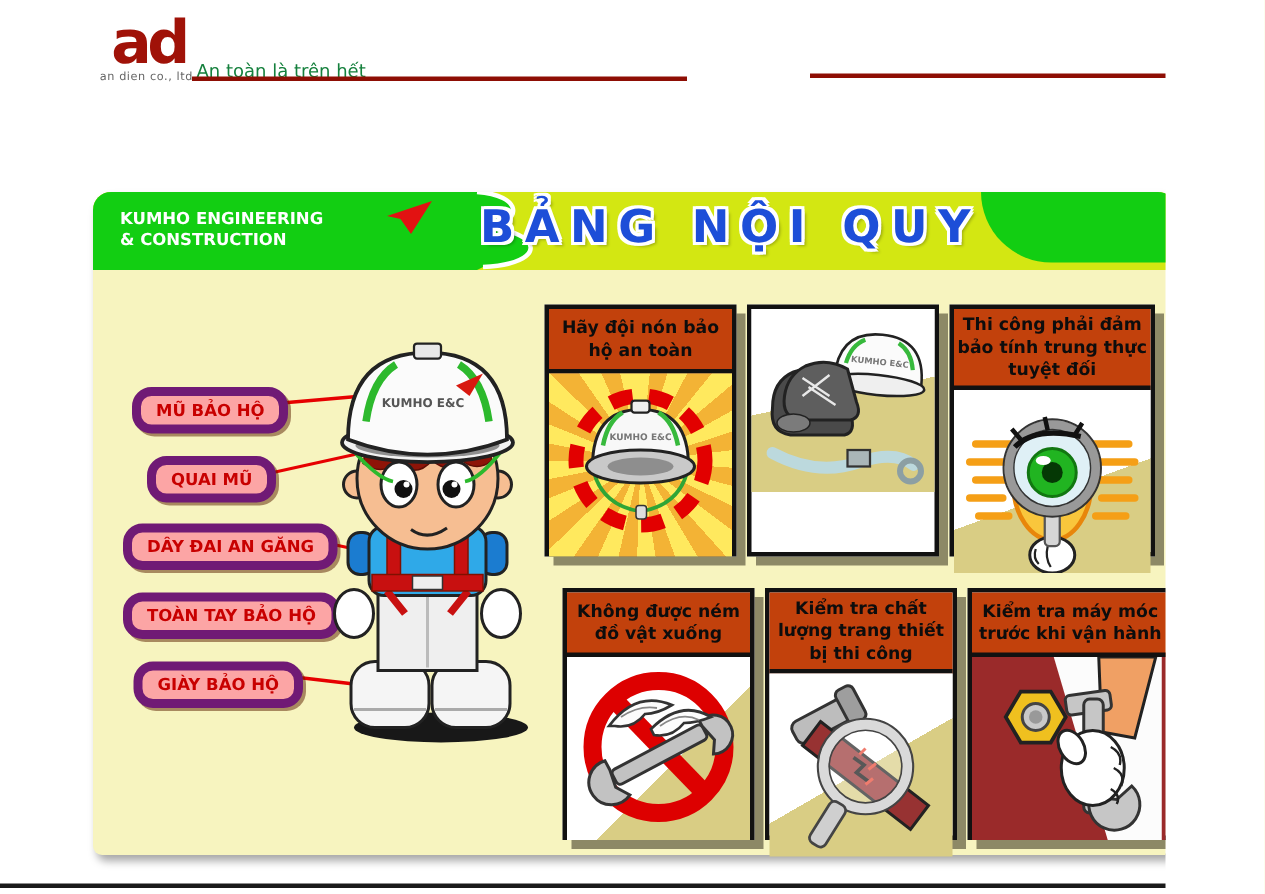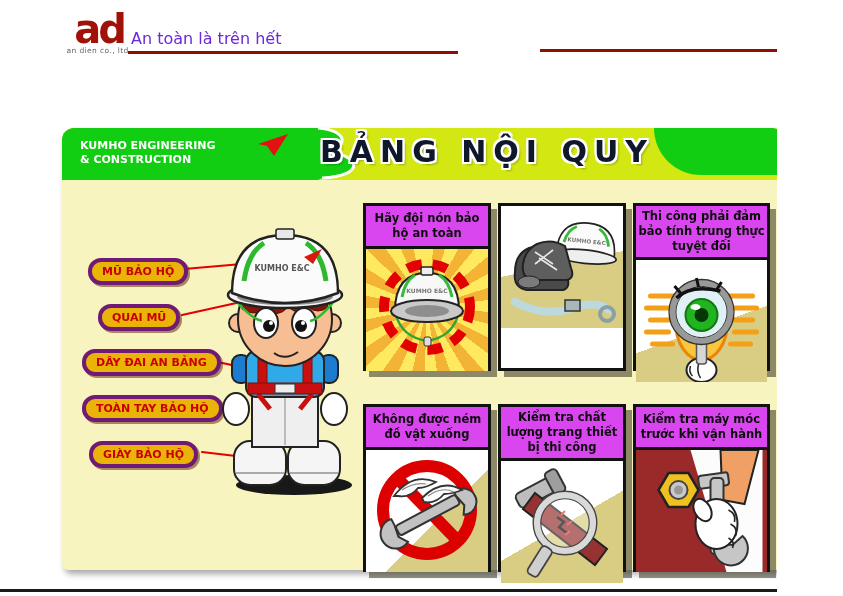--- a/index.html
+++ b/index.html
@@ -3,21 +3,21 @@
 <meta charset="utf-8">
 <style>
   html,body{margin:0;padding:0;background:#fff;}
   .page{position:relative;width:777px;height:596px;background:#ffffff;overflow:hidden;
         font-family:"DejaVu Sans",sans-serif;}
 
   
   .logo{position:absolute;left:64px;top:10px;width:70px;text-align:center;}
   .logo-main{font-size:40px;font-weight:900;color:#A01208;line-height:0.95;letter-spacing:-3px;font-family:"DejaVu Sans",sans-serif;}
   .logo-sub{font-size:7.5px;color:#666;margin-top:-2px;letter-spacing:.4px;}
-  .tagline-left{position:absolute;left:131px;top:29px;font-size:16px;color:#6d28d9;}
+  .tagline-left{position:absolute;left:131px;top:40px;font-size:12px;color:#15803d;}
   .rule-left{position:absolute;left:128px;top:51px;width:330px;height:3px;background:#8E0E04;}
   .tagline-right{position:absolute;left:520px;top:27px;width:286px;text-align:right;font-size:16px;color:#111;}
   .rule-right{position:absolute;left:540px;top:49px;width:266px;height:3px;background:#8E0E04;}
 
   
   .kt-bar{position:absolute;left:57px;top:87px;width:246px;height:27px;
           background:linear-gradient(180deg,#FBB95C,#F49E20);
           color:#111;font-size:15px;font-weight:700;line-height:27px;padding-left:9px;box-sizing:border-box;}
 
   
@@ -25,43 +25,43 @@
          border-radius:12px 12px 6px 6px;box-shadow:3px 4px 6px rgba(0,0,0,.35);}
 
   
   .banner{position:absolute;left:0;top:0;width:722px;height:52px;background:#D3E712;
           border-radius:12px 12px 0 0;overflow:hidden;}
   .banner-right{position:absolute;right:0;top:0;width:130px;height:47px;background:#12CE12;
           border-radius:0 12px 0 55px;}
   .banner-cloud{position:absolute;left:0;top:0;}
   .banner-company{position:absolute;left:18px;top:11px;color:#fff;font-weight:900;font-size:11px;line-height:1.3;}
   .banner-title{position:absolute;left:230px;top:6px;width:390px;text-align:center;
-          font-size:30px;font-weight:900;letter-spacing:7px;color:#0f172a;white-space:nowrap;
+          font-size:30px;font-weight:900;letter-spacing:7px;color:#1d4ed8;white-space:nowrap;
           text-shadow:-2px -2px 0 #fff,0 -2px 0 #fff,2px -2px 0 #fff,-2px 0 0 #fff,2px 0 0 #fff,
                       -2px 2px 0 #fff,0 2px 0 #fff,2px 2px 0 #fff,3px 3px 2px rgba(0,0,0,.25);}
   .o-badge{position:absolute;right:26px;top:4px;width:80px;text-align:center;}
   .o-badge-text{color:#E02000;font-size:6.5px;font-weight:700;letter-spacing:.5px;margin-top:-1px;}
 
   
-  .ppe{position:absolute;background:#eab308;border:4px solid #701a75;border-radius:13px;
+  .ppe{position:absolute;background:#fca5a5;border:6px solid #701a75;border-radius:13px;
        color:#C80000;font-weight:700;font-size:11px;text-align:center;padding:3px 10px;
        box-shadow:2px 2px 0 rgba(90,30,0,.5);white-space:nowrap;}
   .ppe1{left:26px;top:130px;} .ppe2{left:36px;top:176px;} .ppe3{left:20px;top:221px;}
   .ppe4{left:20px;top:267px;} .ppe5{left:27px;top:313px;}
 
   .lines-overlay{position:absolute;left:0;top:0;pointer-events:none;}
   .character{position:absolute;left:130px;top:95px;}
 
   
   .panel{position:absolute;width:128px;height:168px;background:#fff;border:3px solid #111;
          box-sizing:border-box;box-shadow:6px 6px 0 rgba(55,50,30,.55);}
   .panel.c3{width:137px;}
   .c1{left:301px;} .c2{left:436px;} .c3{left:571px;}
-  .r1{top:75px;} .r2{top:276px;}
-  .cap{min-height:34px;background:#d946ef;border-bottom:3px solid #111;display:flex;align-items:center;
+  .r1{top:75px;} .r2{top:264px;margin-left:12px;}
+  .cap{min-height:34px;background:#c2410c;border-bottom:3px solid #111;display:flex;align-items:center;
        justify-content:center;text-align:center;font-size:11.5px;font-weight:700;line-height:1.3;
        color:#0d0d0d;padding:3px 2px;}
   .art{position:relative;height:122px;overflow:hidden;}
   .art svg{position:absolute;left:0;top:0;}
   .a1{background:repeating-conic-gradient(from -5deg at 50% 48%, #FFE95E 0deg 11deg, #F3B335 11deg 22deg);}
   .a2{background:linear-gradient(168deg,#ffffff 48%,#D9CD84 48%);}
   .a3{background:linear-gradient(160deg,#ffffff 55%,#D9CD84 55%);}
   .a4{background:linear-gradient(135deg,#ffffff 58%,#D9CD84 58%);}
   .a5{background:linear-gradient(150deg,#ffffff 52%,#D9CD84 52%);}
   .a6{background:#9A2A2A;}
@@ -103,21 +103,21 @@
         <line x1="122" y1="141" x2="180" y2="136"></line>
         <line x1="120" y1="187" x2="188" y2="172"></line>
         <line x1="146" y1="232" x2="198" y2="243"></line>
         <line x1="150" y1="278" x2="162" y2="282"></line>
         <line x1="140" y1="324" x2="174" y2="328"></line>
       </g>
     </svg>
 
     <div class="ppe ppe1">MŨ BẢO HỘ</div>
     <div class="ppe ppe2">QUAI MŨ</div>
-    <div class="ppe ppe3">DÂY ĐAI AN BẢNG</div>
+    <div class="ppe ppe3">DÂY ĐAI AN GĂNG</div>
     <div class="ppe ppe4">TOÀN TAY BẢO HỘ</div>
     <div class="ppe ppe5">GIÀY BẢO HỘ</div>
 
     <svg class="character" width="180" height="280" viewBox="0 0 180 280">
       <ellipse cx="102" cy="262" rx="58" ry="10" fill="#181818"></ellipse>
       <g>
         <rect x="42" y="218" width="52" height="44" rx="16" fill="#F5F5F5" stroke="#222" stroke-width="2"></rect>
         <rect x="96" y="218" width="52" height="44" rx="16" fill="#F5F5F5" stroke="#222" stroke-width="2"></rect>
         <path d="M44,250 H92 M98,250 H146" stroke="#aaa" stroke-width="2" fill="none"></path>
       </g>

